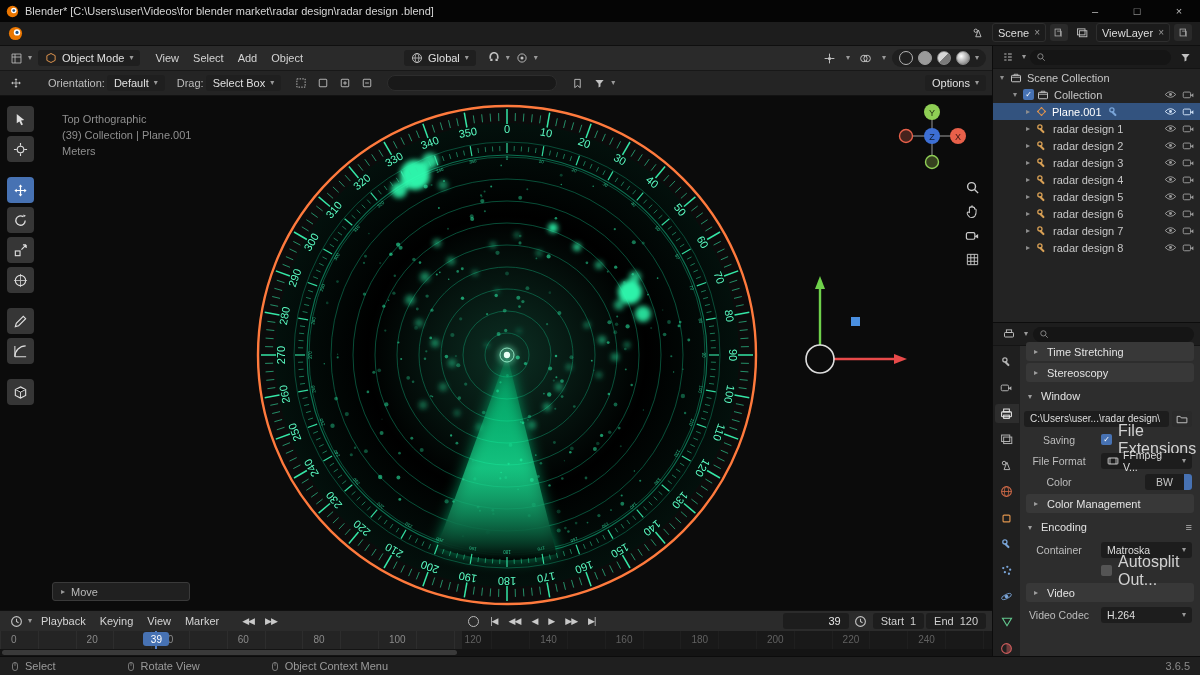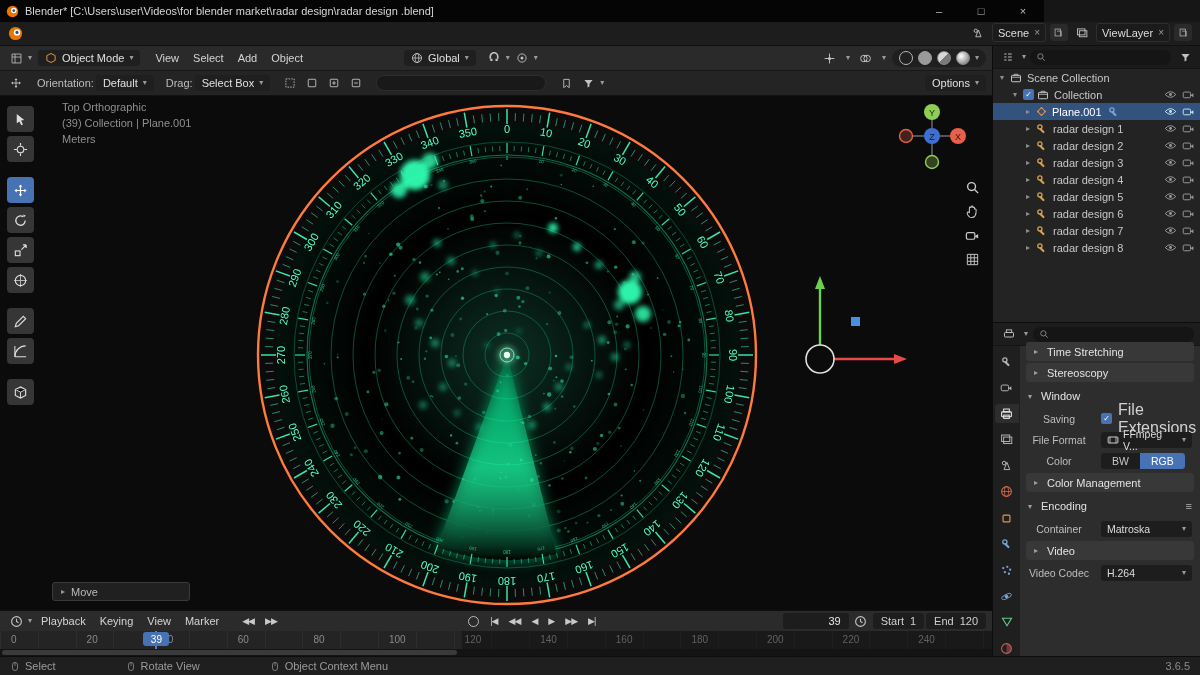--- a/index.html
+++ b/index.html
@@ -1,20 +1,20 @@
 <!DOCTYPE html>
 <html><head>
 <meta charset="utf-8">
 <style>
   html,body{margin:0;padding:0;background:#000;}
   #app{position:relative;width:1200px;height:675px;background:#161616;overflow:hidden;
        font-family:"Liberation Sans",sans-serif;font-size:11px;color:#ccc;user-select:none;}
   .abs{position:absolute;box-sizing:border-box;}
   
-  .titlebar{left:0;top:0;width:1044px;height:22px;background:#050505;display:flex;align-items:center;color:#d6d6d6;}
+  .titlebar{left:0;top:0;width:1200px;height:22px;background:#050505;display:flex;align-items:center;color:#d6d6d6;}
   .titlebar .logo{width:13px;height:13px;margin:0 6px;}
   .win-btns{margin-left:auto;display:flex;height:22px;}
   .win-btn{width:42px;display:flex;align-items:center;justify-content:center;color:#bdbdbd;font-size:11px;}
   
   .topbar{left:0;top:22px;width:1200px;height:24px;background:#1d1d1d;display:flex;align-items:flex-end;border-bottom:1px solid #0f0f0f;}
   .topbar .logo{width:15px;height:15px;margin:0 6px 4px 8px;}
   .menu-item{padding:4px 7px 5px;color:#d4d4d4;}
   .ws-tabs{display:flex;margin-left:6px;}
   .ws-tab{padding:4px 9px 5px;color:#b2b2b2;border-radius:4px 4px 0 0;white-space:nowrap;}
   .ws-tab.active{background:#3d3d3d;color:#fff;}
@@ -30,21 +30,21 @@
   .dd{display:flex;align-items:center;gap:5px;background:#1f1f1f;border-radius:3px;padding:2px 7px;color:#e0e0e0;white-space:nowrap;}
   .icon-btn{width:20px;height:18px;display:flex;align-items:center;justify-content:center;color:#c2c2c2;border-radius:3px;}
   .shade-dot{width:12px;height:12px;border-radius:50%;border:1.4px solid #b5b5b5;display:inline-block;}
   .shade-dot.solid{background:#9a9a9a;border-color:#9a9a9a;}
   .shade-dot.mat{background:linear-gradient(135deg,#d8d8d8 50%,#7a7a7a 50%);border-color:#888;}
   .shade-dot.rend{background:radial-gradient(circle at 35% 35%,#fff,#666);border-color:#888;}
   .pillgroup{display:flex;align-items:center;gap:5px;background:#1f1f1f;border-radius:9px;padding:2px 7px;}
   .hbar{width:168px;height:14px;background:#191919;border:1px solid #2d2d2d;border-radius:8px;}
   
   .viewport{left:0;top:96px;width:992px;height:514px;background:#0b0b0b;overflow:hidden;}
-  .vp-info{left:62px;top:3px;color:#8f8f8f;line-height:16px;position:absolute;}
+  .vp-info{left:62px;top:15px;color:#8f8f8f;line-height:16px;position:absolute;}
   .toolstrip{position:absolute;left:7px;top:10px;display:flex;flex-direction:column;gap:4px;}
   .tool-btn{width:27px;height:26px;background:rgba(66,66,66,.78);border-radius:4px;display:flex;align-items:center;justify-content:center;}
   .tool-btn.active{background:#4772b3;}
   .tool-gap{height:7px;}
   .nav-icons{position:absolute;right:12px;top:84px;display:flex;flex-direction:column;gap:9px;color:#cbcbcb;align-items:center;}
   .op-box{position:absolute;left:52px;top:486px;width:138px;height:19px;background:rgba(34,34,34,.93);
           border:1px solid #3a3a3a;border-radius:3px;display:flex;align-items:center;gap:6px;padding:0 8px;color:#b9b9b9;box-sizing:border-box;}
   
   .outliner{left:992px;top:46px;width:208px;height:276px;background:#232323;border-left:1px solid #0c0c0c;overflow:hidden;}
   .o-header{height:22px;background:#1b1b1b;display:flex;align-items:center;gap:4px;padding:0 5px;border-bottom:1px solid #141414;}
@@ -73,21 +73,21 @@
   .p-sec .preset{margin-left:auto;color:#b5b5b5;font-size:11px;}
   .prow{height:21px;display:flex;align-items:center;padding:0 8px 0 4px;}
   .p-label{width:70px;text-align:center;margin-right:7px;color:#bdbdbd;flex:none;font-size:10.5px;}
   .widget{background:#1d1d1d;border-radius:3px;height:16px;display:flex;align-items:center;gap:4px;padding:0 6px;color:#dedede;font-size:10.5px;}
   .path-field{overflow:hidden;}
   .pathtxt{white-space:nowrap;overflow:hidden;font-size:10px;}
   .iconbtn{width:20px;height:16px;background:#2a2a2a;border-radius:3px;display:flex;align-items:center;justify-content:center;color:#c0c0c0;margin-left:3px;flex:none;}
   .cb{width:11px;height:11px;border-radius:2px;background:#545454;display:flex;align-items:center;justify-content:center;font-size:8px;color:#fff;flex:none;}
   .cb.on{background:#4772b3;}
   .cb-label{margin-left:6px;color:#d2d2d2;font-size:16px;}
-  .seg{display:flex;background:#1d1d1d;border-radius:3px;overflow:hidden;height:16px;}
+  .seg{display:flex;background:#1d1d1d;border-radius:3px;overflow:hidden;height:16px;margin-left:44px;}
   .seg span{padding:1px 11px;color:#c5c5c5;display:flex;align-items:center;font-size:10.5px;}
   .seg span.on{background:#4772b3;color:#fff;}
   
   .tl-header{left:0;top:610px;width:992px;height:21px;background:#2b2b2b;display:flex;align-items:center;gap:2px;padding:0 6px;border-top:1px solid #101010;}
   .tl-ruler{left:0;top:631px;width:992px;height:18px;background:#242424;position:absolute;overflow:hidden;
             background-image:repeating-linear-gradient(90deg,#2d2d2d 0 1px,transparent 1px 37.8px);}
   .tick-num{position:absolute;top:3px;color:#8a8a8a;font-size:10px;transform:translateX(3px);}
   .range-shade{position:absolute;top:0;height:18px;background:rgba(0,0,0,.3);}
   .playhead{position:absolute;top:0;width:2px;height:18px;background:#5680c4;}
   .ph-chip{position:absolute;top:1px;left:-12px;width:26px;height:14px;background:#4772b3;color:#fff;border-radius:3px;
@@ -241,21 +241,21 @@
     </span>
   </div>
 
   <div class="abs hdr" id="row3">
     <span class="icon-btn">
         <svg viewBox="0 0 16 16" width="12" height="12">
           <path d="M8 1.5 10 4H6zM8 14.5 6 12h4zM1.5 8 4 6v4zM14.5 8 12 10V6z" fill="currentColor"></path>
           <path d="M8 3v10M3 8h10" stroke="currentColor" stroke-width="1.2"></path>
         </svg>
       </span>
-    <span style="color:#bdbdbd;margin-left:9px">Orientation:</span>
+    <span style="color:#bdbdbd;margin-left:20px">Orientation:</span>
     <span class="dd">
       <span>Default</span>
       <span class="caret">▾</span>
     </span>
     <span style="color:#bdbdbd;margin-left:10px">Drag:</span>
     <span class="dd">
       <span>Select Box</span>
       <span class="caret">▾</span>
     </span>
     <span class="icon-btn" style="margin-left:8px">
@@ -1572,20 +1572,30 @@
           </div>
           <div class="p-sec boxed">
             <span class="caret2">▸</span>
             <span>Stereoscopy</span>
           </div>
           <div class="p-sec">
             <span class="caret2">▾</span>
             <span>Window</span>
           </div>
           <div class="prow">
+            <div class="widget path-field" style="flex:1">
+              <span class="pathtxt">C:\Users\user...\radar design\</span>
+            </div>
+            <div class="iconbtn">
+              <svg viewBox="0 0 16 16" width="12" height="12">
+                <path d="M1.5 4.5h4l1.5 2h7.5V13h-13z" fill="none" stroke="currentColor" stroke-width="1.3"></path>
+              </svg>
+            </div>
+          </div>
+          <div class="prow">
             <div class="p-label">Saving</div>
             <span class="cb on">✓</span>
             <span class="cb-label">File Extensions</span>
           </div>
           <div class="prow">
             <div class="p-label">File Format</div>
             <div class="widget" style="flex:1">
               <span>
                 <svg viewBox="0 0 16 16" width="12" height="12">
                   <rect x="1.5" y="4" width="13" height="8" rx="1" fill="none" stroke="currentColor" stroke-width="1.2"></rect>
@@ -1611,20 +1621,25 @@
             <span class="caret2">▾</span>
             <span>Encoding</span>
             <span class="preset">≡</span>
           </div>
           <div class="prow">
             <div class="p-label">Container</div>
             <div class="widget" style="flex:1">
               <span style="flex:1">Matroska</span>
               <span class="caret">▾</span>
             </div>
+          </div>
+          <div class="prow">
+            <div class="p-label"></div>
+            <span class="cb"></span>
+            <span class="cb-label">Autosplit Out...</span>
           </div>
           <div class="p-sec boxed">
             <span class="caret2">▸</span>
             <span>Video</span>
           </div>
           <div class="prow">
             <div class="p-label">Video Codec</div>
             <div class="widget" style="flex:1">
               <span style="flex:1">H.264</span>
               <span class="caret">▾</span>

